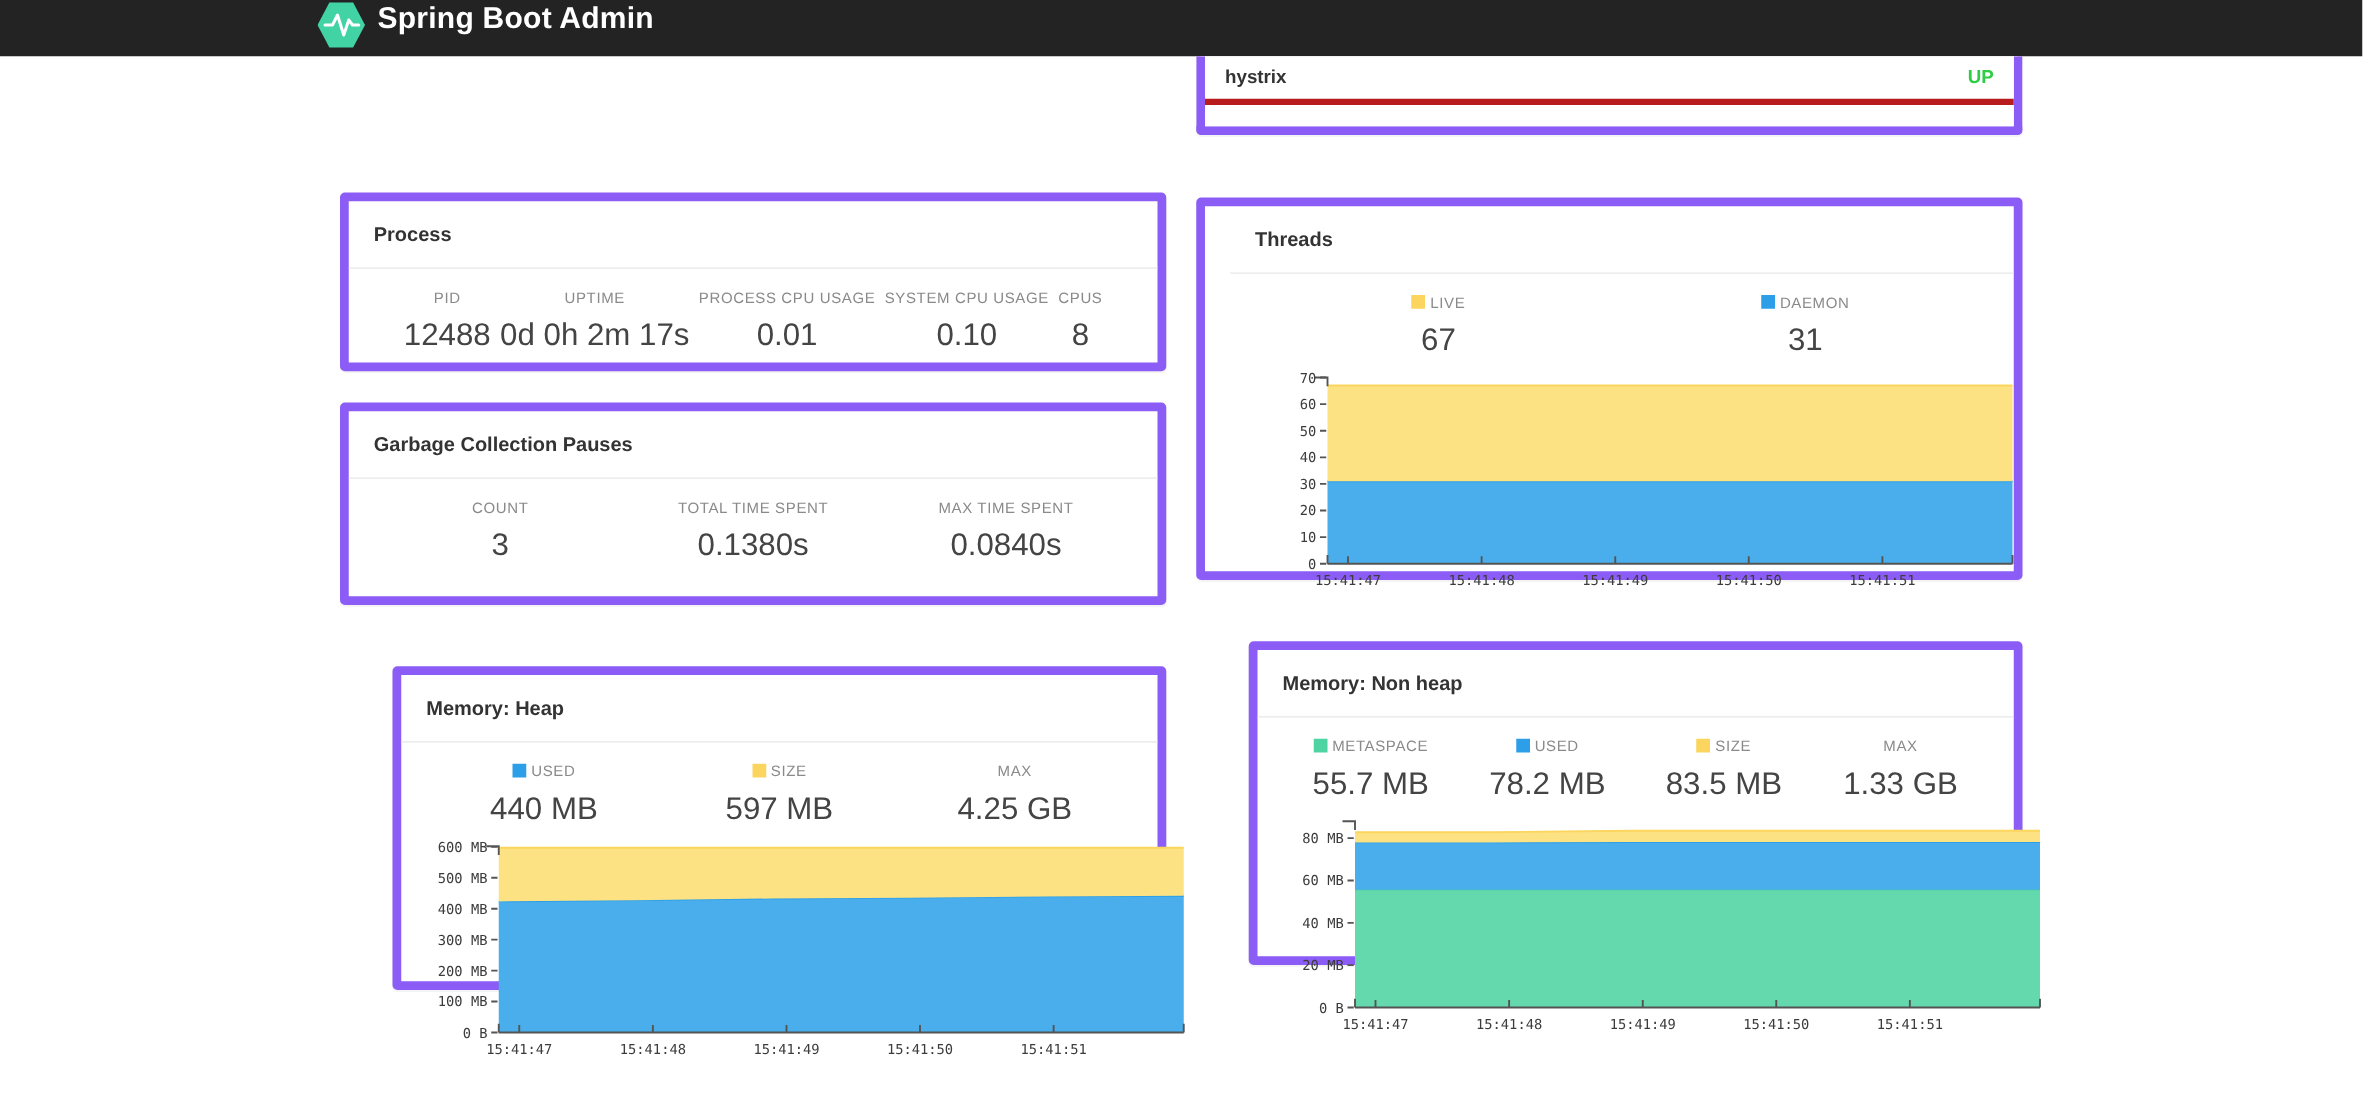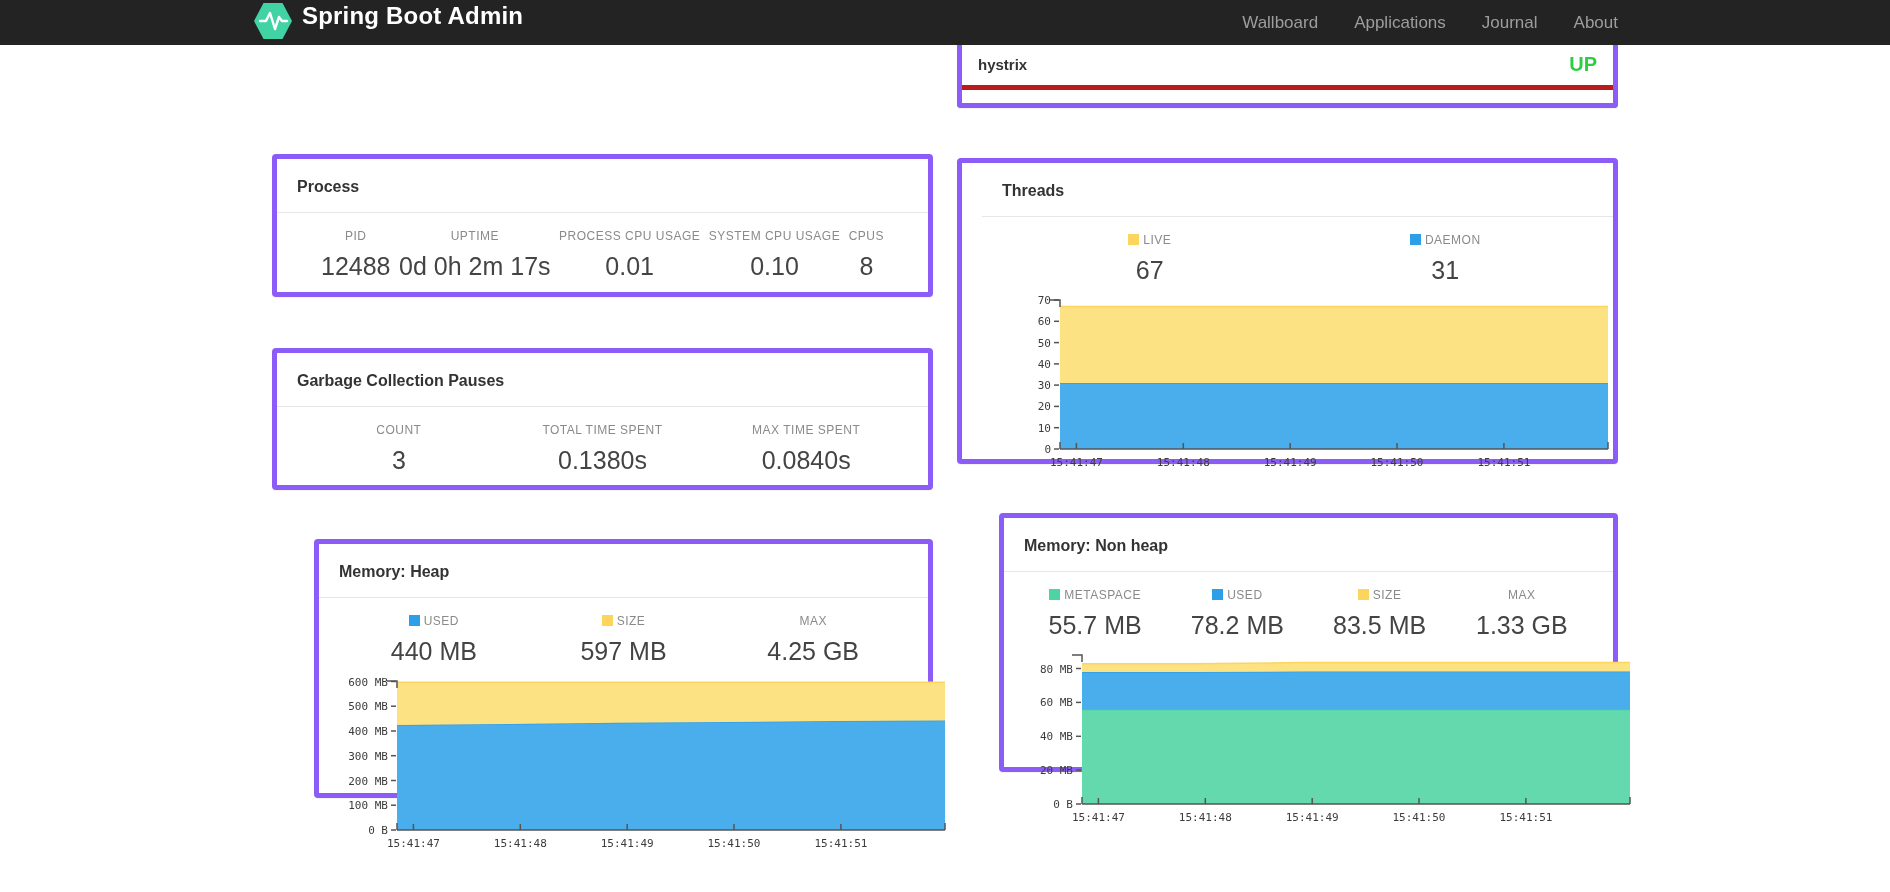--- a/index.html
+++ b/index.html
@@ -14,34 +14,34 @@
   .brand-title { color: #fff; font-size: 24px; font-weight: bold; letter-spacing: .2px; }
   .nav-links { margin-left: auto; display: flex; gap: 36px; }
   .nav-link { color: #9d9d9d; font-size: 17px; cursor: pointer; }
 
   
   .container { width: 1346px; margin: 0 auto; display: flex; gap: 24px; }
   .col { width: 661px; display: flex; flex-direction: column; }
   .col-left { margin-top: 109px; }
 
   
-  .panel { background: #fff; border: 5px solid #8b5cf6; border-radius: 4px;
+  .panel { background: #fff; border: 7px solid #8b5cf6; border-radius: 4px;
            box-shadow: 0 1px 1px rgba(0,0,0,.05); }
   .panel-heading { padding: 20px 20px 17px; font-size: 16px; font-weight: bold;
                    color: #333; border-bottom: 1px solid #e7e7e7; line-height: 1; }
   .panel-body { padding: 16px 20px 24px; }
 
   .panel-health { border-top: none; border-radius: 0 0 4px 4px; height: 63px; }
   .health-row { display: flex; justify-content: space-between; align-items: center;
                 padding: 8px 16px 9px; border-bottom: 5px solid #b91c1c; }
   .health-name { font-size: 15px; font-weight: bold; color: #333; }
-  .health-status { font-size: 20px; font-weight: bold; }
+  .health-status { font-size: 15px; font-weight: bold; }
 
   .panel-process   { height: 143px; margin-bottom: 25px; }
-  .panel-gc        { height: 142px; margin-bottom: 49px; margin-top: 26px; }
+  .panel-gc        { height: 162px; margin-bottom: 49px; }
   .panel-threads   { height: 306px; margin-top: 50px; margin-bottom: 49px; padding-left: 20px; }
   .panel-memory    { height: 259px; margin-left: 42px; }
 
   
   .metric-row { display: flex; }
   .metric-row.spread { justify-content: space-between; padding: 0 24px; }
   .metric-col { text-align: center; }
   .metric-col.flex { flex: 1; }
   .metric-label { font-size: 12px; color: #8a8a8a; letter-spacing: .5px; white-space: nowrap; }
   .metric-value { font-size: 25px; color: #444; margin-top: 9px; }
@@ -60,26 +60,20 @@
 <div class="navbar">
   <div class="navbar-inner">
     <div class="brand">
       <span>
         <svg width="38" height="38" viewBox="0 0 38 38">
           <polygon points="0,19 9.5,1 28.5,1 38,19 28.5,37 9.5,37" fill="#42d3a5"></polygon>
           <polyline points="6,19 12,19 16,11 21,27 25,15 28,19 33,19" fill="none" stroke="#ffffff" stroke-width="2.4" stroke-linecap="round" stroke-linejoin="round"></polyline>
         </svg>
       </span>
       <span class="brand-title">Spring Boot Admin</span>
-    </div>
-    <div class="nav-links">
-      <span class="nav-link">Wallboard</span>
-      <span class="nav-link">Applications</span>
-      <span class="nav-link">Journal</span>
-      <span class="nav-link">About</span>
     </div>
   </div>
 </div>
 
 <div class="container">
 
   <div class="col col-left">
 
     <div class="panel panel-process">
       <div class="panel-heading">Process</div>

